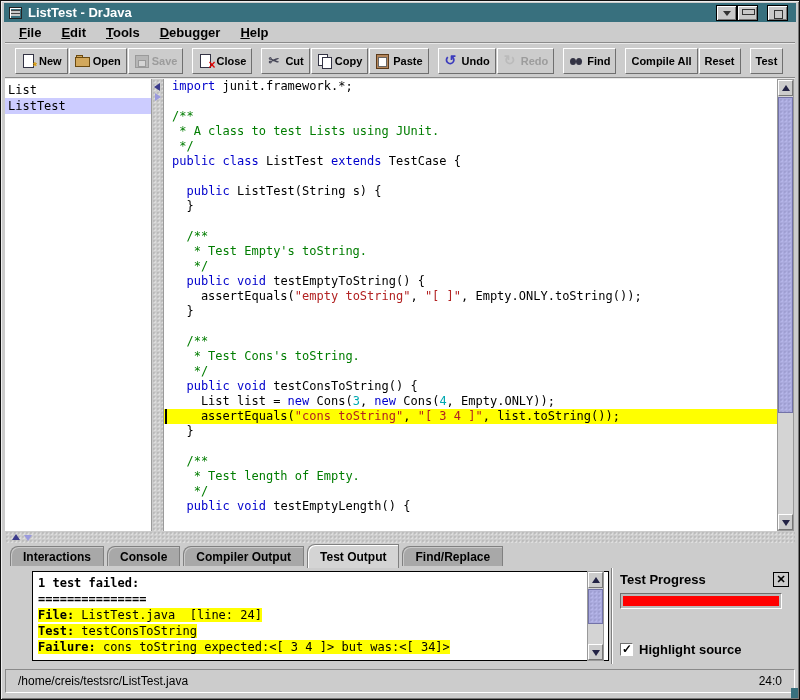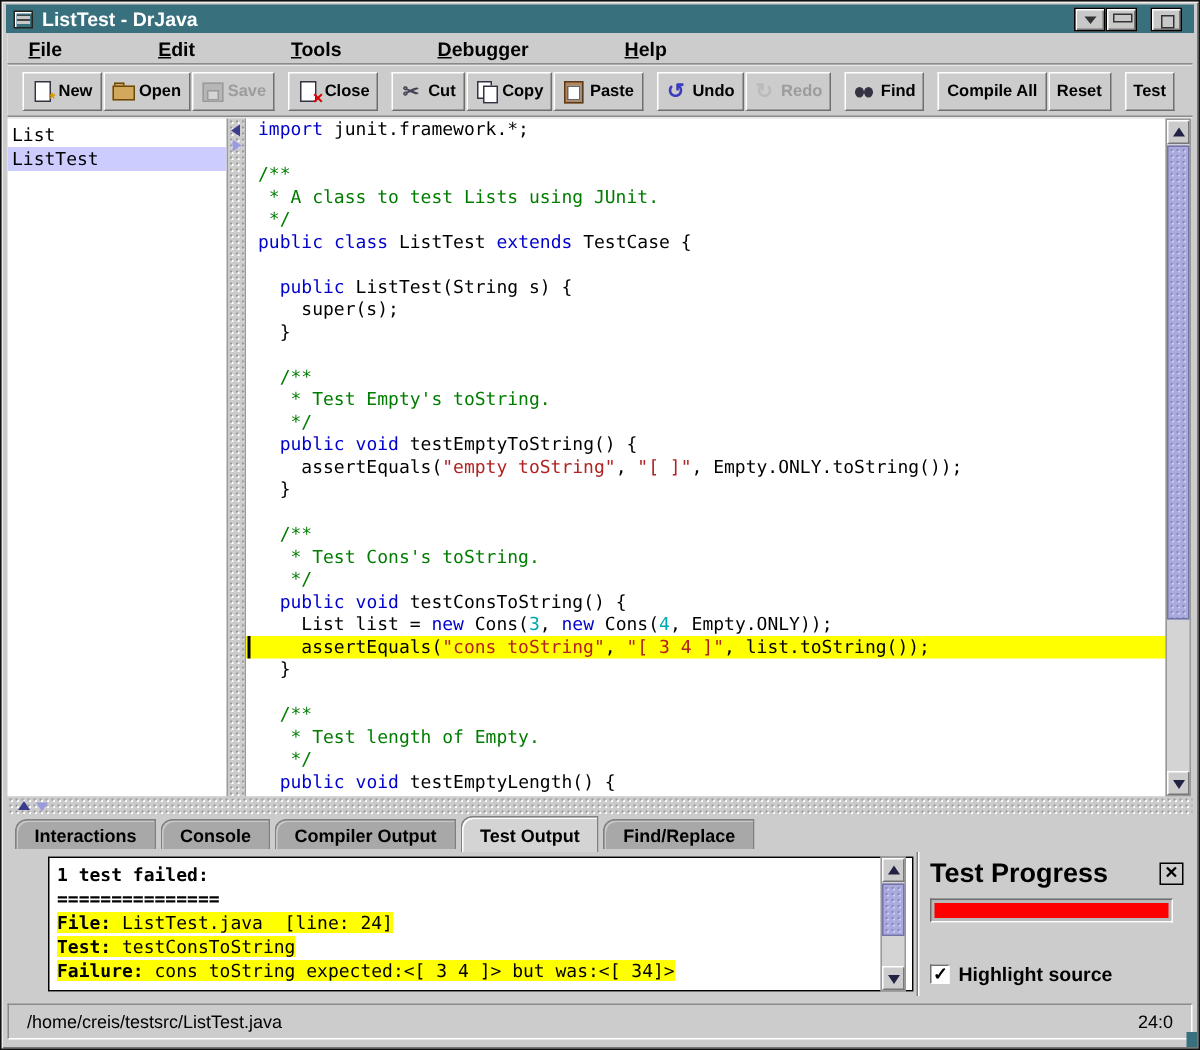--- a/index.html
+++ b/index.html
@@ -22,21 +22,21 @@
   .wbtn.min::after { content:""; position:absolute; left:6px; top:5px;
           border-left:4px solid transparent; border-right:4px solid transparent; border-top:5px solid #333; }
   .wbtn.max::after { content:""; position:absolute; left:4px; top:3px; width:11px; height:4px;
           border:1px solid #333; }
   .wbtn.rst { margin-left:9px; }
   .wbtn.rst::after { content:""; position:absolute; left:6px; top:4px; width:7px; height:7px; border:1px solid #333; }
 
   
   .menubar { position:absolute; top:21px; left:4px; right:4px; height:21px; display:flex;
              align-items:flex-end; font-weight:bold; font-size:13px;
-             border-bottom:1px solid #8a8a8a; box-shadow:0 1px 0 #e8e8e8;gap:44px; }
+             border-bottom:1px solid #8a8a8a; box-shadow:0 1px 0 #e8e8e8; }
   .menu-item { padding:2px 10px; }
   .menu-item:first-child { margin-left:4px; }
 
   
   .toolbar { position:absolute; top:43px; left:4px; right:4px; height:34px; display:flex;
              align-items:center; padding-left:10px; border-bottom:1px solid #8a8a8a;
              box-shadow:0 1px 0 #e8e8e8; }
   .tb-btn { display:flex; align-items:center; gap:3px; height:26px; padding:2px 5px;
             background:#cccccc; border:1px solid; border-color:#fff #6f6f6f #6f6f6f #fff;
             font-weight:bold; font-size:11px; margin-right:1px; white-space:nowrap; }
@@ -140,21 +140,21 @@
                border:1px solid #000; padding:3px 5px; overflow:hidden;
                font-family:"DejaVu Sans Mono","Liberation Mono",monospace; font-size:12px;margin-left:23px; }
   .out-line { height:16px; line-height:16px; white-space:pre; }
   .out-hl { background:var(--line-highlight,#ffff00); }
 
   
   .prog-panel { position:absolute; left:610px; top:567px; width:186px; height:96px;
                 background:#cccccc; border-left:1px solid #808080; box-shadow:inset 1px 0 0 #fff;
                 padding:4px 8px; }
   .prog-head { display:flex; justify-content:space-between; align-items:center; }
-  .prog-title { font-weight:bold; font-size:18px; }
+  .prog-title { font-weight:bold; font-size:13px; }
   .prog-close { width:16px; height:15px; border:1px solid #000; background:#cccccc;
                 font-weight:bold; font-size:11px; line-height:13px; text-align:center; }
   .prog-track { margin-top:6px; width:162px; height:16px; border:1px solid;
                 border-color:#6f6f6f #fff #fff #6f6f6f; background:#b9b9b9; padding:2px; }
   .prog-fill { height:100%; background:var(--progress,#ff0000); }
   .prog-check-row { position:absolute; left:8px; bottom:7px; display:flex; align-items:center;
                 gap:6px; font-weight:bold; font-size:13px; }
   .cb { width:13px; height:13px; background:#fff; border:1px solid;
         border-color:#6f6f6f #fff #fff #6f6f6f; position:relative; }
   .cb.checked::after { content:"✓"; position:absolute; left:1px; top:-2px; font-size:12px;
@@ -254,21 +254,20 @@
 
   <div class="editor">
       <div class="code-line"><span class="tk-k">import</span><span class="tk-p"> junit.framework.*;</span></div>
       <div class="code-line"></div>
       <div class="code-line"><span class="tk-c">/**</span></div>
       <div class="code-line"><span class="tk-c"> * A class to test Lists using JUnit.</span></div>
       <div class="code-line"><span class="tk-c"> */</span></div>
       <div class="code-line"><span class="tk-k">public</span><span class="tk-p"> </span><span class="tk-k">class</span><span class="tk-p"> ListTest </span><span class="tk-k">extends</span><span class="tk-p"> TestCase {</span></div>
       <div class="code-line"></div>
       <div class="code-line"><span class="tk-p">  </span><span class="tk-k">public</span><span class="tk-p"> ListTest(String s) {</span></div>
-      <div class="code-line"><span class="tk-p">    super(s);</span></div>
       <div class="code-line"><span class="tk-p">  }</span></div>
       <div class="code-line"></div>
       <div class="code-line"><span class="tk-p">  </span><span class="tk-c">/**</span></div>
       <div class="code-line"><span class="tk-c">   * Test Empty's toString.</span></div>
       <div class="code-line"><span class="tk-c">   */</span></div>
       <div class="code-line"><span class="tk-p">  </span><span class="tk-k">public</span><span class="tk-p"> </span><span class="tk-k">void</span><span class="tk-p"> testEmptyToString() {</span></div>
       <div class="code-line"><span class="tk-p">    assertEquals(</span><span class="tk-s">"empty toString"</span><span class="tk-p">, </span><span class="tk-s">"[ ]"</span><span class="tk-p">, Empty.ONLY.toString());</span></div>
       <div class="code-line"><span class="tk-p">  }</span></div>
       <div class="code-line"></div>
       <div class="code-line"><span class="tk-p">  </span><span class="tk-c">/**</span></div>

